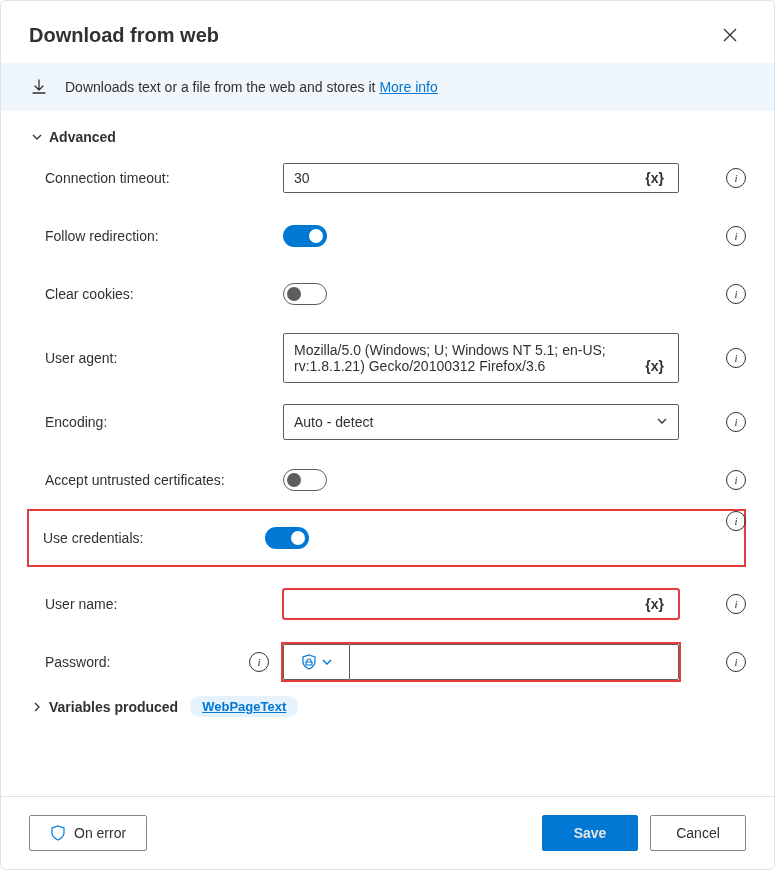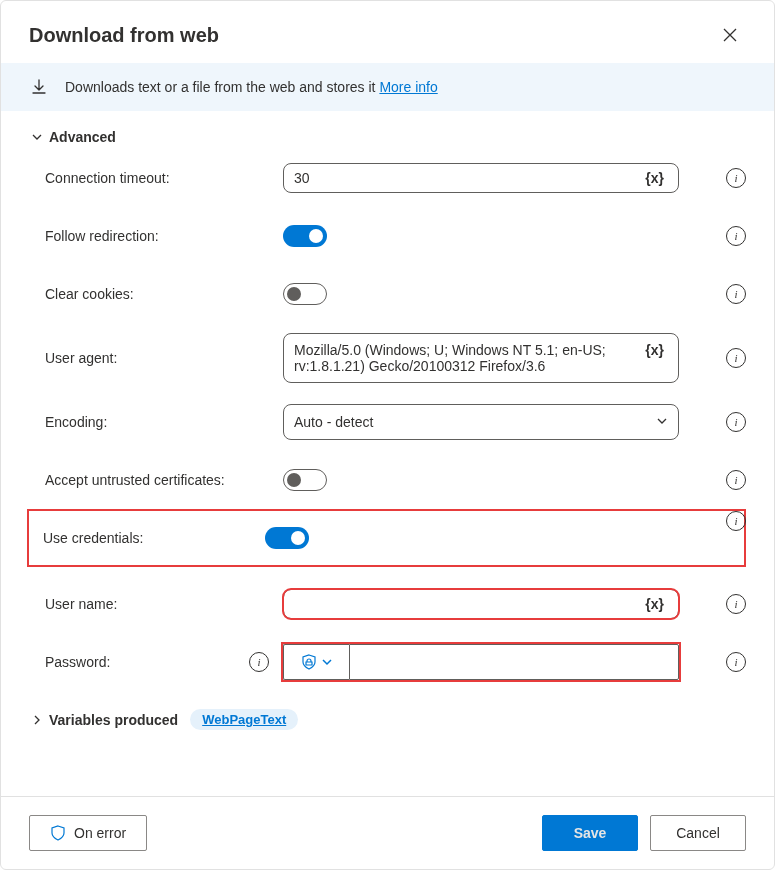--- a/index.html
+++ b/index.html
@@ -60,21 +60,21 @@
       overflow-y: auto;
     }
     .section-header {
       display: flex;
       align-items: center;
       gap: 4px;
       font-weight: 600;
       cursor: pointer;
       margin-bottom: 4px;
     }
-    .section-header.vars { margin-top: 18px; margin-bottom: 0; }
+    .section-header.vars { margin-top: 5px; margin-bottom: 0; }
     .chevron {
       width: 16px; height: 16px;
       display: inline-flex; align-items: center; justify-content: center;
     }
     .form-row {
       display: flex;
       align-items: center;
       padding: 10px 0 10px 16px;
       min-height: 58px;
     }
@@ -85,30 +85,30 @@
     }
     .form-control-area {
       flex: 1;
       display: flex;
       align-items: center;
       gap: 10px;
     }
     .text-input, .select-input {
       width: 396px;
       border: 1px solid #605e5c;
-      border-radius: 8px;
+      border-radius: 2px;
       padding: 6px 10px;
       font-size: 14px;
       font-family: inherit;
       position: relative;
       display: flex;
       align-items: center;
       background: #fff;
     }
-    .text-input.multiline { padding: 8px 10px; min-height: 48px; align-items: flex-start; }
+    .text-input.multiline { padding: 8px 10px; min-height: 48px; align-items: flex-end; }
     .text-input .value { flex: 1; }
     .text-input .var-token {
       font-weight: 600;
       color: #323130;
       padding: 0 4px;
     }
     .select-input { justify-content: space-between; height: 36px; }
     .select-caret { margin-left: 8px; }
     .toggle {
       width: 44px; height: 22px;

